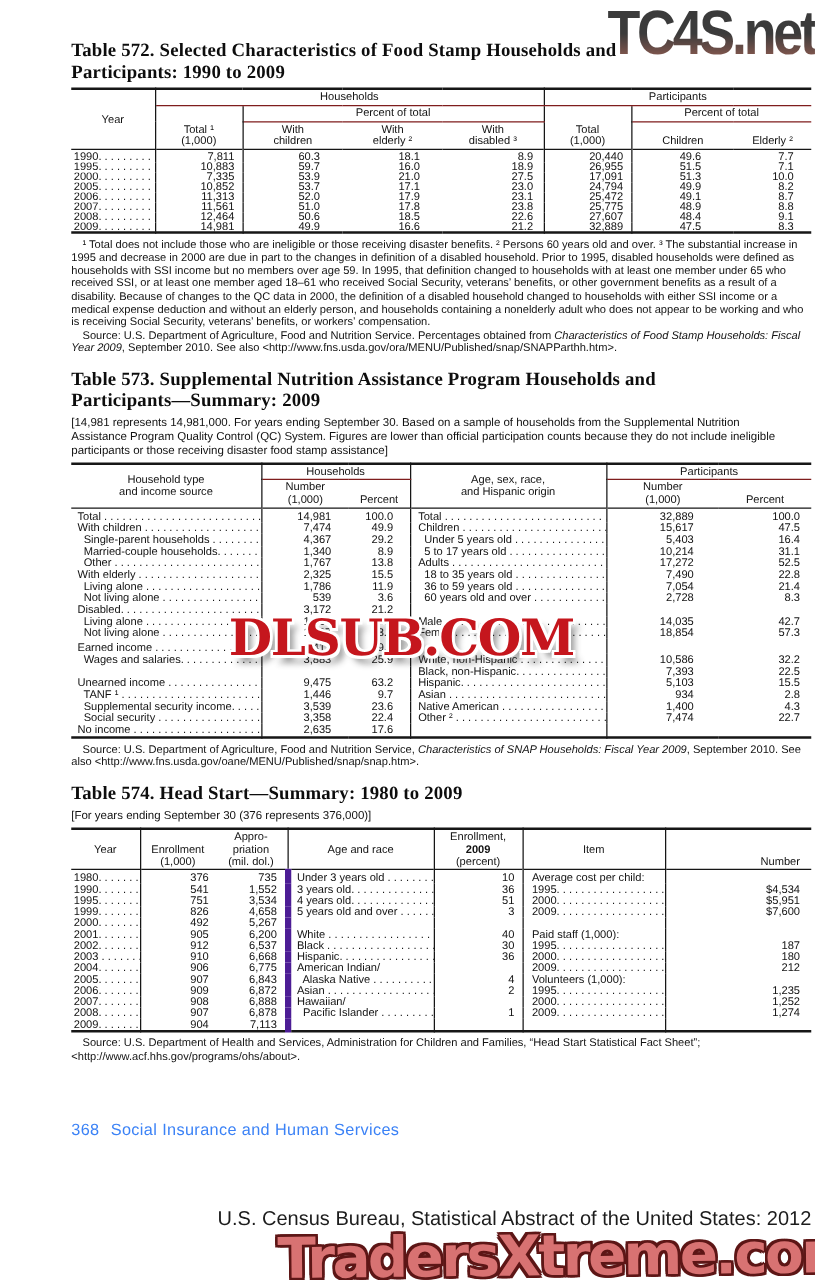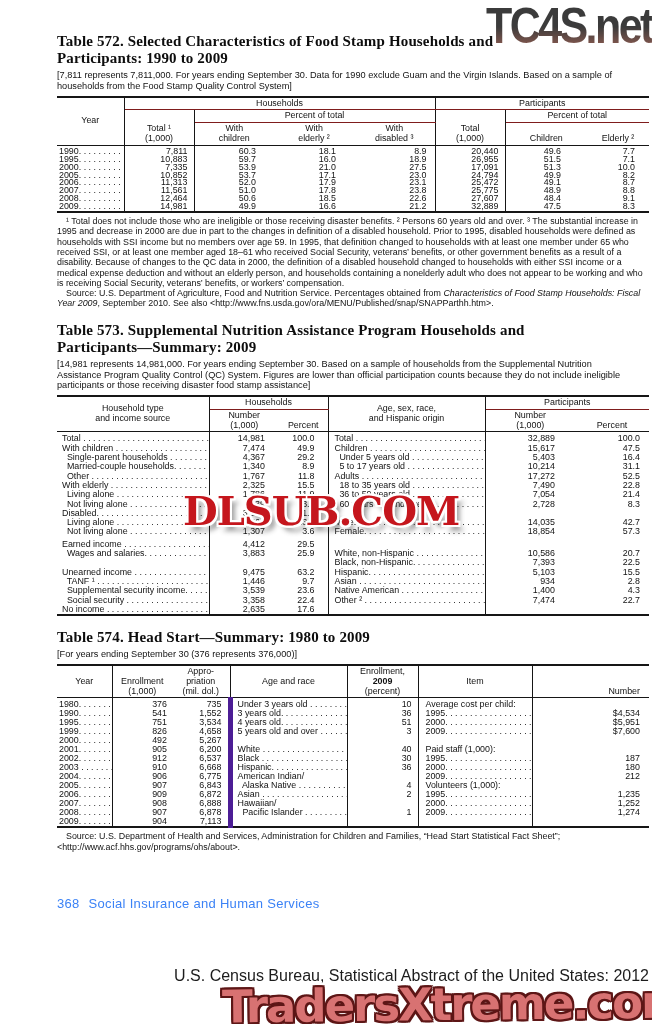--- a/index.html
+++ b/index.html
@@ -92,21 +92,20 @@
       -4px -4px 0 #fff,4px 4px 0 #fff,-4px 4px 0 #fff,4px -4px 0 #fff;}
 </style>
 </head>
 <body>
 
 <div class="wm-top">TC4S.net</div>
 
 <div class="content">
 
   <h2 class="sec-title"><span>Table 572. Selected Characteristics of Food Stamp Households and</span><br><span>Participants: 1990 to 2009</span></h2>
-  <p class="bracket-note">[7,811 represents 7,811,000. For years ending September 30. Data for 1990 exclude Guam and the Virgin Islands. Based on a sample of households from the Food Stamp Quality Control System]</p>
 
   <table class="tbl" id="t572">
     <colgroup>
         <col class="c1">
         <col class="c2">
         <col class="c3">
         <col class="c4">
         <col class="c5">
         <col class="c6">
         <col class="c7">
@@ -285,21 +284,21 @@
           <td>  Married-couple households. . . . . . . . . . . . . . .</td>
           <td>1,340</td>
           <td>8.9</td>
           <td>  5 to 17 years old . . . . . . . . . . . . . . . . . . . . . .</td>
           <td>10,214</td>
           <td>31.1</td>
         </tr>
         <tr>
           <td>  Other . . . . . . . . . . . . . . . . . . . . . . . . . . . . . . . .</td>
           <td>1,767</td>
-          <td>11.8</td>
+          <td>13.8</td>
           <td>Adults . . . . . . . . . . . . . . . . . . . . . . . . . . . . . . . .</td>
           <td>17,272</td>
           <td>52.5</td>
         </tr>
         <tr>
           <td>With elderly . . . . . . . . . . . . . . . . . . . . . . . . . . . .</td>
           <td>2,325</td>
           <td>15.5</td>
           <td>  18 to 35 years old . . . . . . . . . . . . . . . . . . . .</td>
           <td>7,490</td>
@@ -352,21 +351,21 @@
           <td></td>
           <td></td>
           <td></td>
         </tr>
         <tr>
           <td>  Wages and salaries. . . . . . . . . . . . . . . . . . . . .</td>
           <td>3,883</td>
           <td>25.9</td>
           <td>White, non-Hispanic . . . . . . . . . . . . . . . . . . . .</td>
           <td>10,586</td>
-          <td>20.7</td>
+          <td>32.2</td>
         </tr>
         <tr>
           <td></td>
           <td></td>
           <td></td>
           <td>Black, non-Hispanic. . . . . . . . . . . . . . . . . . . . .</td>
           <td>7,393</td>
           <td>22.5</td>
         </tr>
         <tr>
@@ -406,20 +405,21 @@
           <td>2,635</td>
           <td>17.6</td>
           <td></td>
           <td></td>
           <td></td>
         </tr>
       </tbody>
   </table>
 
   <div class="fn">
+    <p><span>Source: U.S. Department of Agriculture, Food and Nutrition Service, </span><i>Characteristics of SNAP Households:  Fiscal Year 2009</i><span>, September 2010. See also &lt;http://www.fns.usda.gov/oane/MENU/Published/snap/snap.htm&gt;.</span></p>
   </div>
 
   <h2 class="sec-title sec">Table 574. Head Start—Summary: 1980 to 2009</h2>
   <p class="bracket-note">[For years ending September 30 (376 represents 376,000)]</p>
 
   <table class="tbl" id="t574">
     <colgroup>
         <col class="c1">
         <col class="c2">
         <col class="c3">

